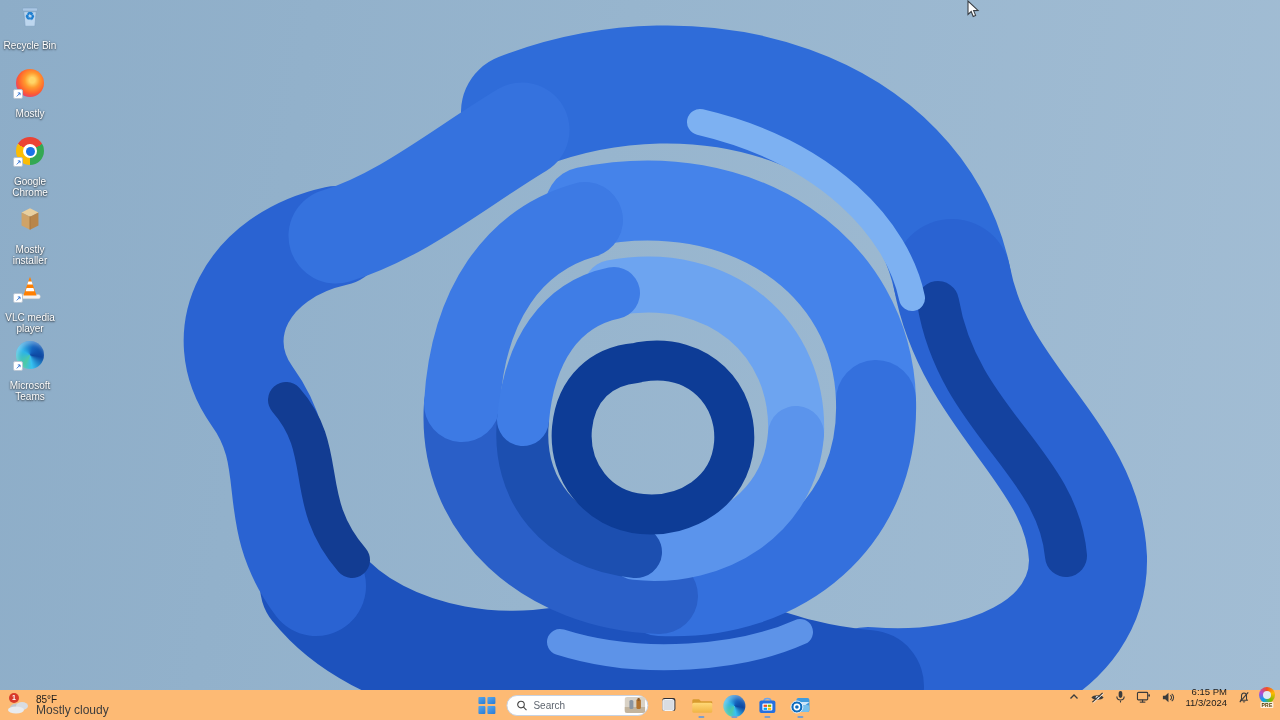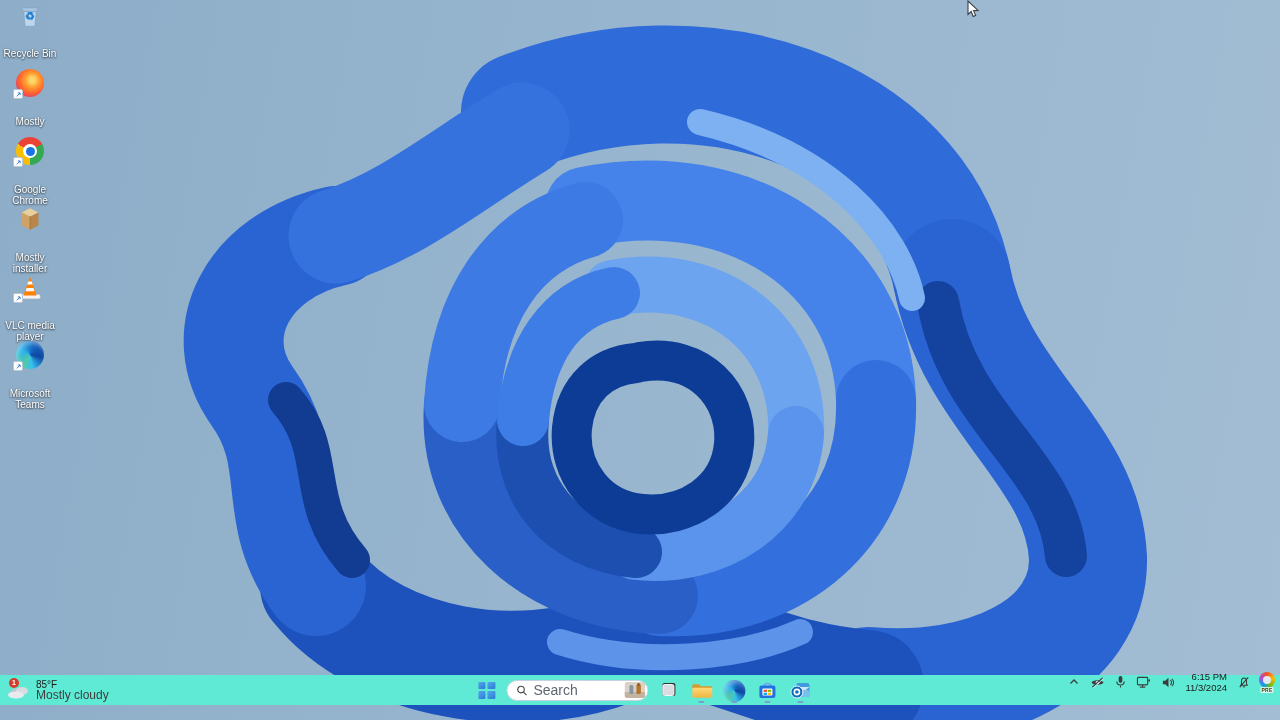--- a/index.html
+++ b/index.html
@@ -9,39 +9,39 @@
 
   
   .wallpaper { position:absolute; inset:0; z-index:0; }
 
   
   .desktop-icons { position:absolute; left:0; top:8; width:60px; z-index:2;
                    display:flex; flex-direction:column; gap:7px; }
   .desk-item { width:60px; height:61px; display:flex; flex-direction:column;
                align-items:center; cursor:default; }
   .desk-glyph { width:30px; height:30px; position:relative; flex:0 0 auto; }
-  .desk-label { margin-top:18px; font-size:10px; line-height:11px; color:#fff;
+  .desk-label { margin-top:10px; font-size:10px; line-height:11px; color:#fff;
                 text-align:center; text-shadow:0 1px 2px rgba(0,0,0,.65), 0 0 2px rgba(0,0,0,.4);
                 max-width:60px; }
   .shortcut-badge { position:absolute; left:-2px; bottom:-1px; width:10px; height:10px;
                     background:#fff; border-radius:2px; border:1px solid #b9c6d4;
                     display:flex; align-items:center; justify-content:center; }
   .shortcut-badge svg { width:7px; height:7px; }
 
   .ball { width:28px; height:28px; border-radius:50%; margin:1px auto 0; }
   .firefox-ball { background:radial-gradient(circle at 58% 40%, #ffd567 0 12%, #ff9a2e 32%, #ff5f2e 58%, #e13c76 78%, #9059ff 100%); }
   .chrome-ball { background:conic-gradient(from -60deg, #ea4335 0 120deg, #34a853 120deg 240deg, #fbbc05 240deg 360deg); position:relative; }
   .chrome-ball::before { content:""; position:absolute; inset:7px; background:#fff; border-radius:50%; }
   .chrome-ball::after { content:""; position:absolute; inset:9.5px; background:#1a73e8; border-radius:50%; }
   .edge-ball { background:conic-gradient(from 210deg, #4ec9a6, #2bb3e8 90deg, #1565c0 170deg, #0d47a1 250deg, #35c1f1 320deg, #4ec9a6);
                box-shadow:inset 2px 3px 4px rgba(255,255,255,.35); }
 
   
-  .taskbar { position:absolute; left:0; bottom:15px; width:1280px; height:30px;
-             background:#5eead4; z-index:5; }
+  .taskbar { position:absolute; left:0; bottom:0; width:1280px; height:30px;
+             background:#fdba74; z-index:5; }
   .tb-left { position:absolute; left:7px; top:0; height:30px; display:flex;
              align-items:center; gap:5px; cursor:pointer; }
   .weather-icon-wrap { position:relative; width:24px; height:20px; }
   .weather-badge { position:absolute; top:-2px; left:2px; min-width:10px; height:10px;
                    background:#d83b2a; color:#fff; border-radius:50%; font-size:7px;
                    line-height:10px; text-align:center; font-weight:bold; padding:0 1px; }
   .weather-text { display:flex; flex-direction:column; justify-content:center; }
   .weather-temp { font-size:10px; color:#1b1b1b; line-height:11px; }
   .weather-cond { font-size:12px; color:#3d3d3d; line-height:11px; }
 
@@ -49,21 +49,21 @@
                display:flex; align-items:center; gap:7px; }
   .tb-btn { width:26px; height:26px; border-radius:4px; display:flex; align-items:center;
             justify-content:center; position:relative; cursor:pointer; background:transparent; border:none; }
   .start-grid { width:17px; height:17px; display:grid; grid-template-columns:1fr 1fr;
                 grid-template-rows:1fr 1fr; gap:1.5px; }
   .start-grid span { background:linear-gradient(145deg,#57a8ee,#2a7bd4); border-radius:1px; }
 
   .search-pill { width:142px; height:21px; background:#fff; border:1px solid #c7d2e2;
                  border-radius:11px; display:flex; align-items:center; padding:0 2px 0 9px;
                  gap:6px; cursor:text; }
-  .search-pill input { border:none; outline:none; flex:1; font-size:14px; color:#333;
+  .search-pill input { border:none; outline:none; flex:1; font-size:10px; color:#333;
                        background:transparent; min-width:0; font-family:"Liberation Sans",sans-serif; }
   .search-pill input::placeholder { color:#5f6670; }
   .search-img { width:21px; height:16px; border-radius:3px; overflow:hidden; flex:0 0 auto; }
 
   .tv-back { position:absolute; right:4px; bottom:5px; width:13px; height:13px;
              background:#2e2e33; border-radius:2px; }
   .tv-front { position:absolute; left:5px; top:5px; width:12px; height:12px;
               background:#d9dde2; border:1px solid #f4f6f8; border-radius:2px; }
 
   .edge-small { width:22px; height:22px; }

